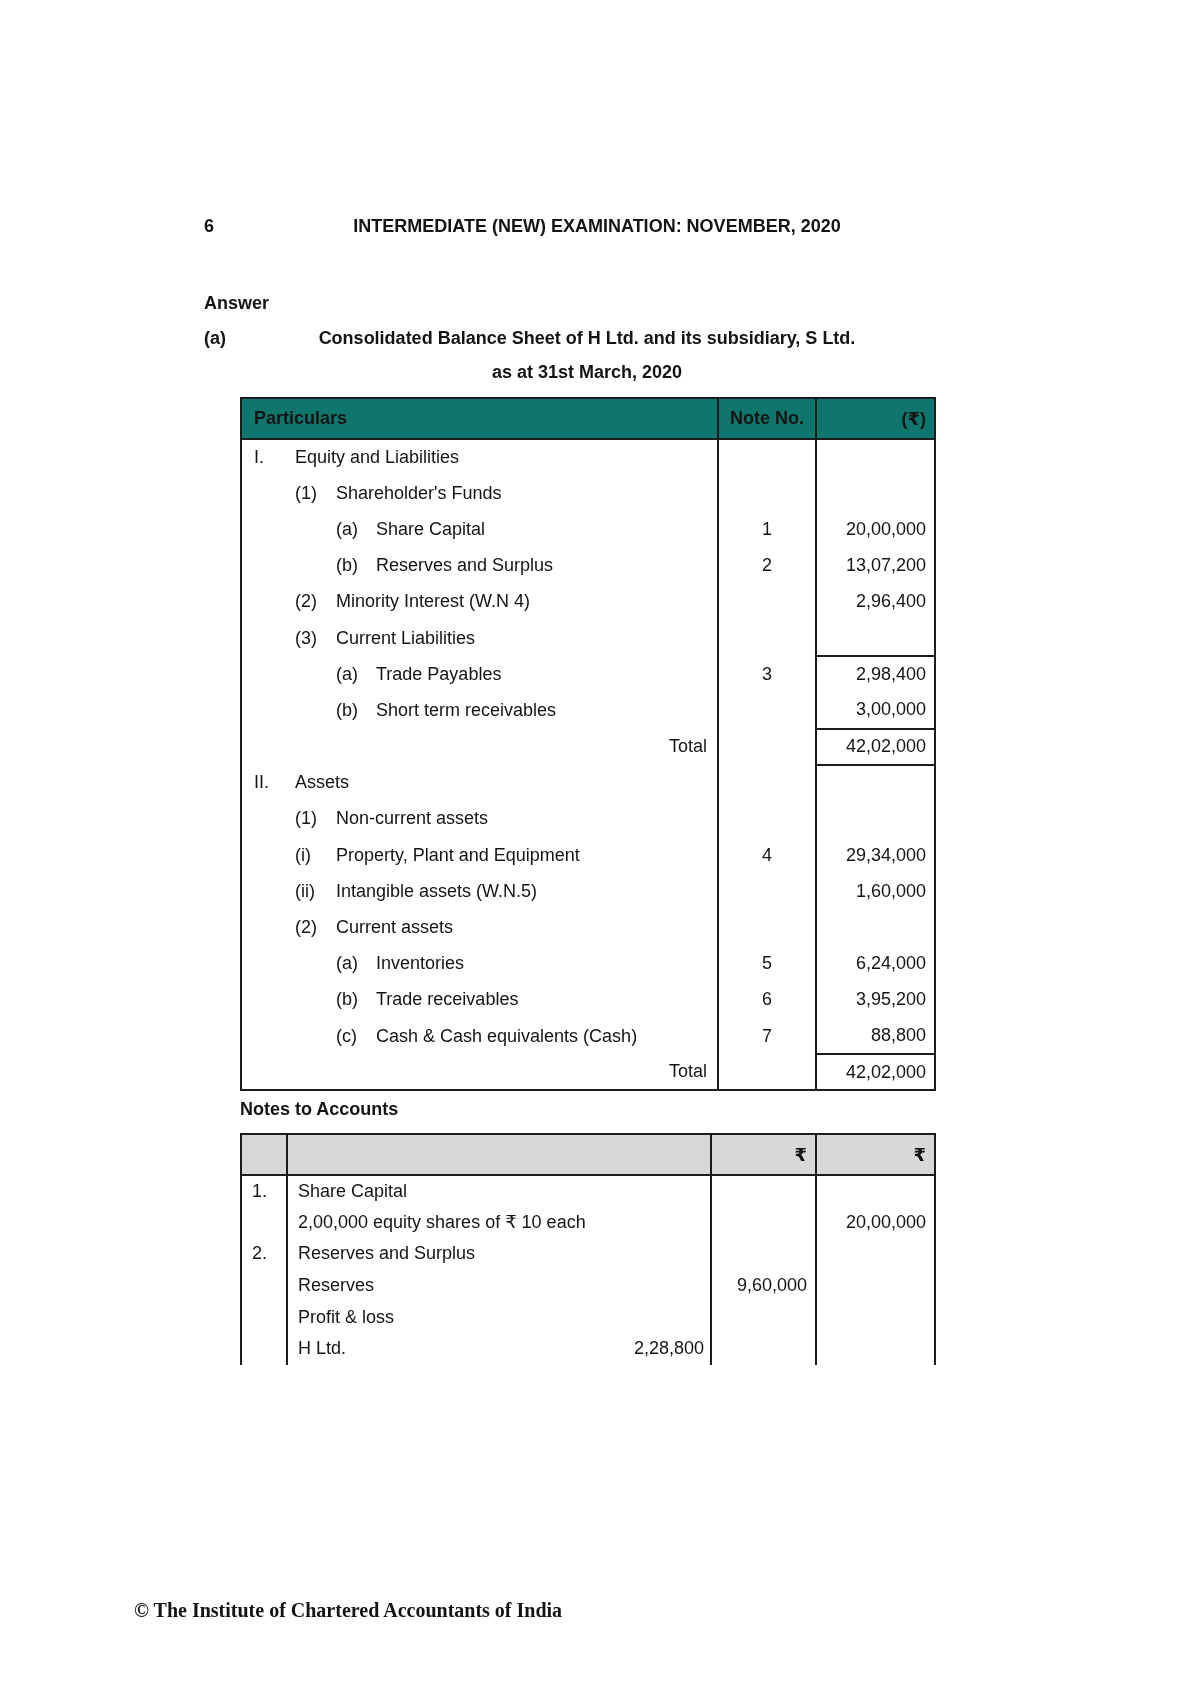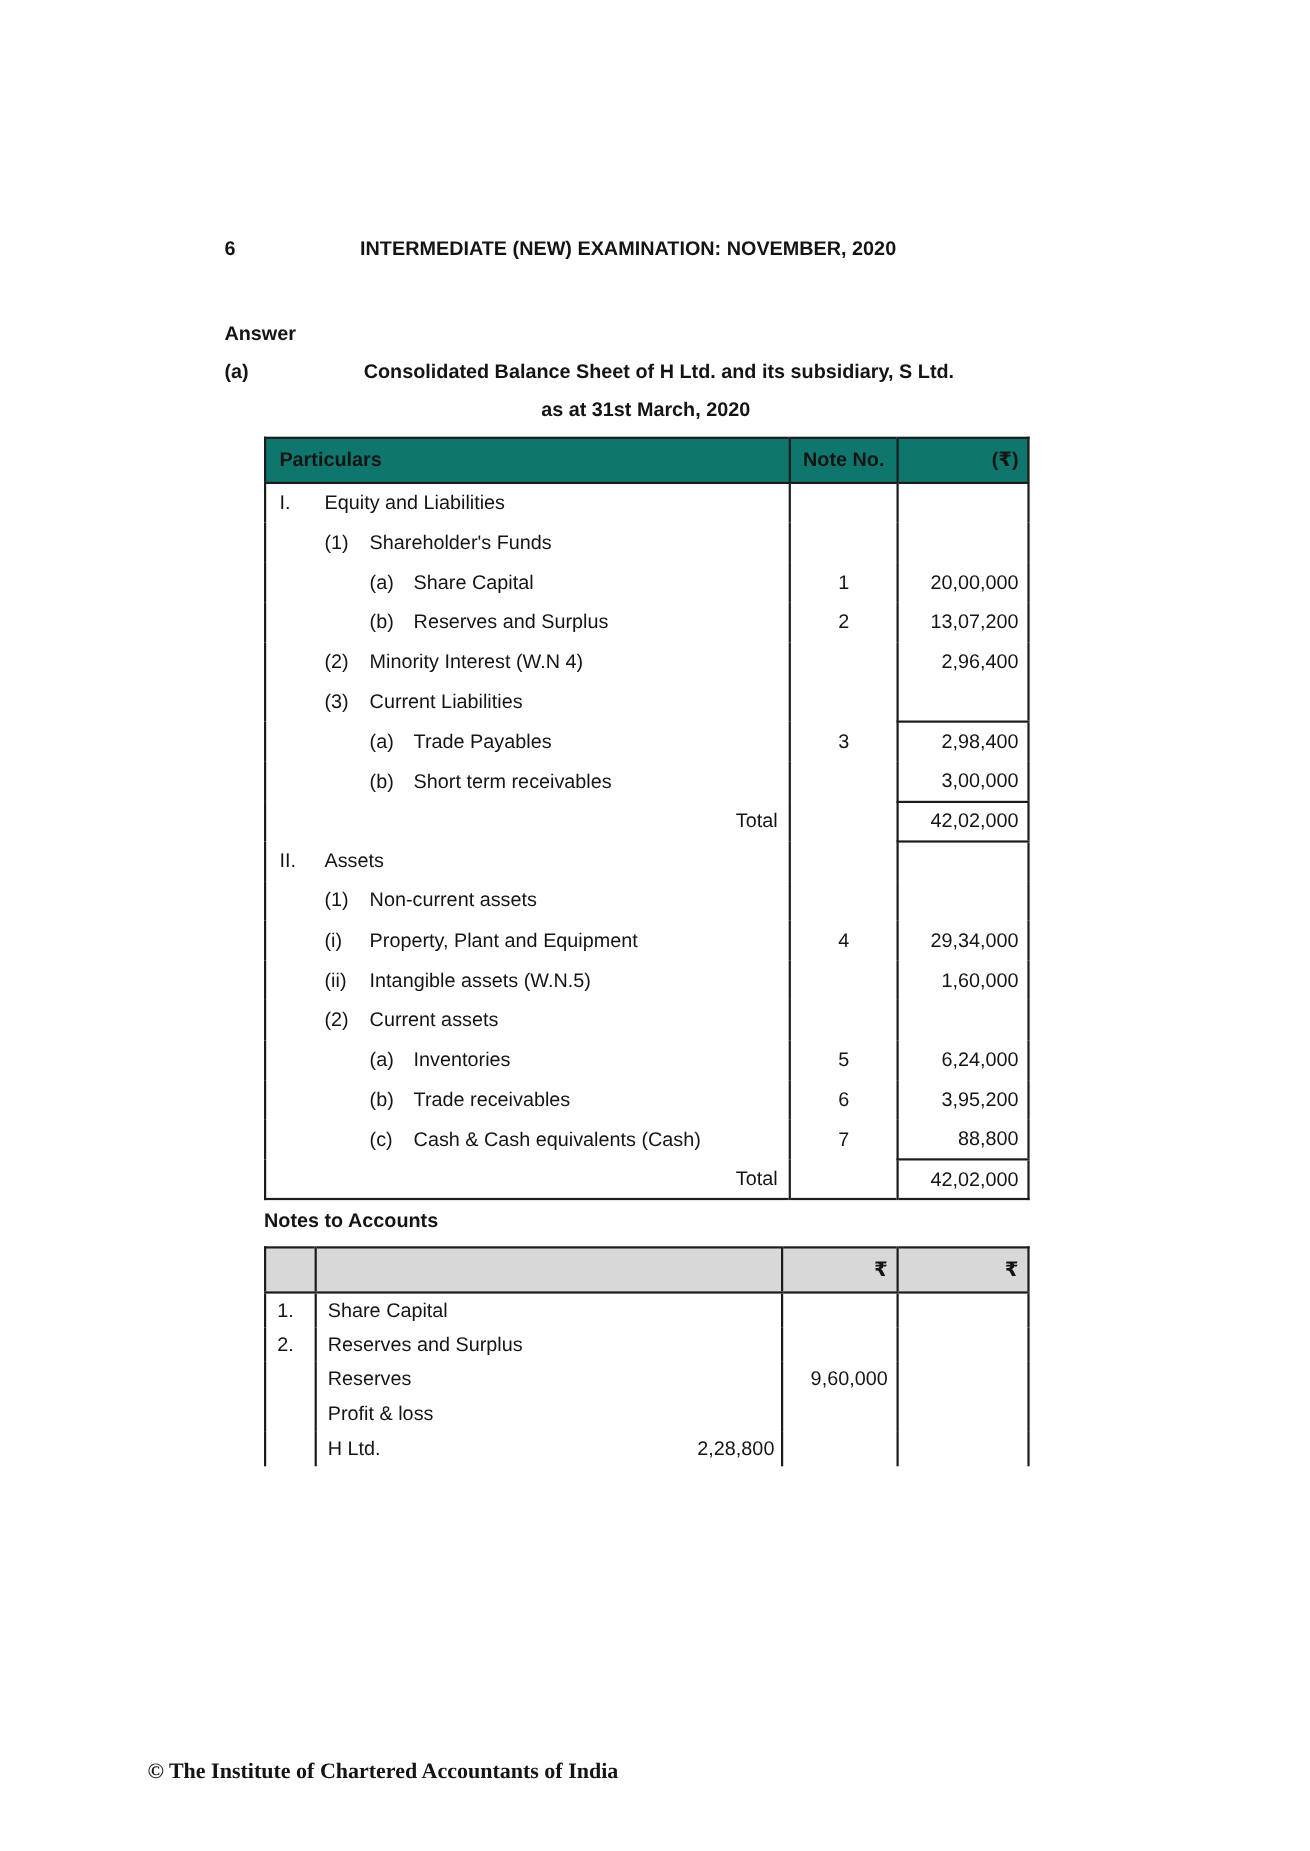--- a/index.html
+++ b/index.html
@@ -6,24 +6,24 @@
   .page{
     position:relative;
     width:1191px;height:1683px;
     background:#ffffff;
     font-family:"Liberation Sans","DejaVu Sans",sans-serif;
     color:#141414;
     overflow:hidden;
   }
   .doc-header{position:absolute;top:216px;left:0;width:1191px;height:24px;}
   .page-num{position:absolute;left:204px;font-weight:bold;font-size:18px;}
-  .doc-title{position:absolute;left:571px;transform:translateX(-50%);font-weight:bold;font-size:18px;white-space:nowrap;}
+  .doc-title{position:absolute;left:597px;transform:translateX(-50%);font-weight:bold;font-size:18px;white-space:nowrap;}
   .answer-label{position:absolute;left:204px;top:293px;font-weight:bold;font-size:18px;}
   .part-label{position:absolute;left:204px;top:328px;font-weight:bold;font-size:18px;}
-  .bs-title{position:absolute;left:252px;top:328px;width:694px;text-align:center;font-weight:bold;font-size:18px;white-space:nowrap;}
+  .bs-title{position:absolute;left:240px;top:328px;width:694px;text-align:center;font-weight:bold;font-size:18px;white-space:nowrap;}
   .bs-subtitle{position:absolute;left:240px;top:362px;width:694px;text-align:center;font-weight:bold;font-size:18px;}
 
   table{border-collapse:collapse;table-layout:fixed;font-size:18px;color:#141414;}
   .bs-table{position:absolute;left:240px;top:397px;width:694px;border:2px solid #1c1c1c;}
   .bs-table thead th{
     background:#0f766e;height:37px;font-weight:bold;
     border-bottom:2px solid #1c1c1c;vertical-align:middle;
   }
   .bs-table th.col-part{text-align:left;padding-left:12px;}
   .bs-table th.col-note{text-align:center;border-left:2px solid #1c1c1c;}
@@ -282,20 +282,30 @@
           <td class="n-num">1.</td>
           <td class="n-desc">
             <div class="dline">
               <span class="lbl">Share Capital</span>
             </div>
           </td>
           <td class="n-amt1"></td>
           <td class="n-amt2"></td>
         </tr>
         <tr>
+          <td class="n-num"></td>
+          <td class="n-desc">
+            <div class="dline">
+              <span class="lbl">2,00,000 equity shares of ₹ 10 each</span>
+            </div>
+          </td>
+          <td class="n-amt1"></td>
+          <td class="n-amt2">20,00,000</td>
+        </tr>
+        <tr>
           <td class="n-num">2.</td>
           <td class="n-desc">
             <div class="dline">
               <span class="lbl">Reserves and Surplus</span>
             </div>
           </td>
           <td class="n-amt1"></td>
           <td class="n-amt2"></td>
         </tr>
         <tr>

